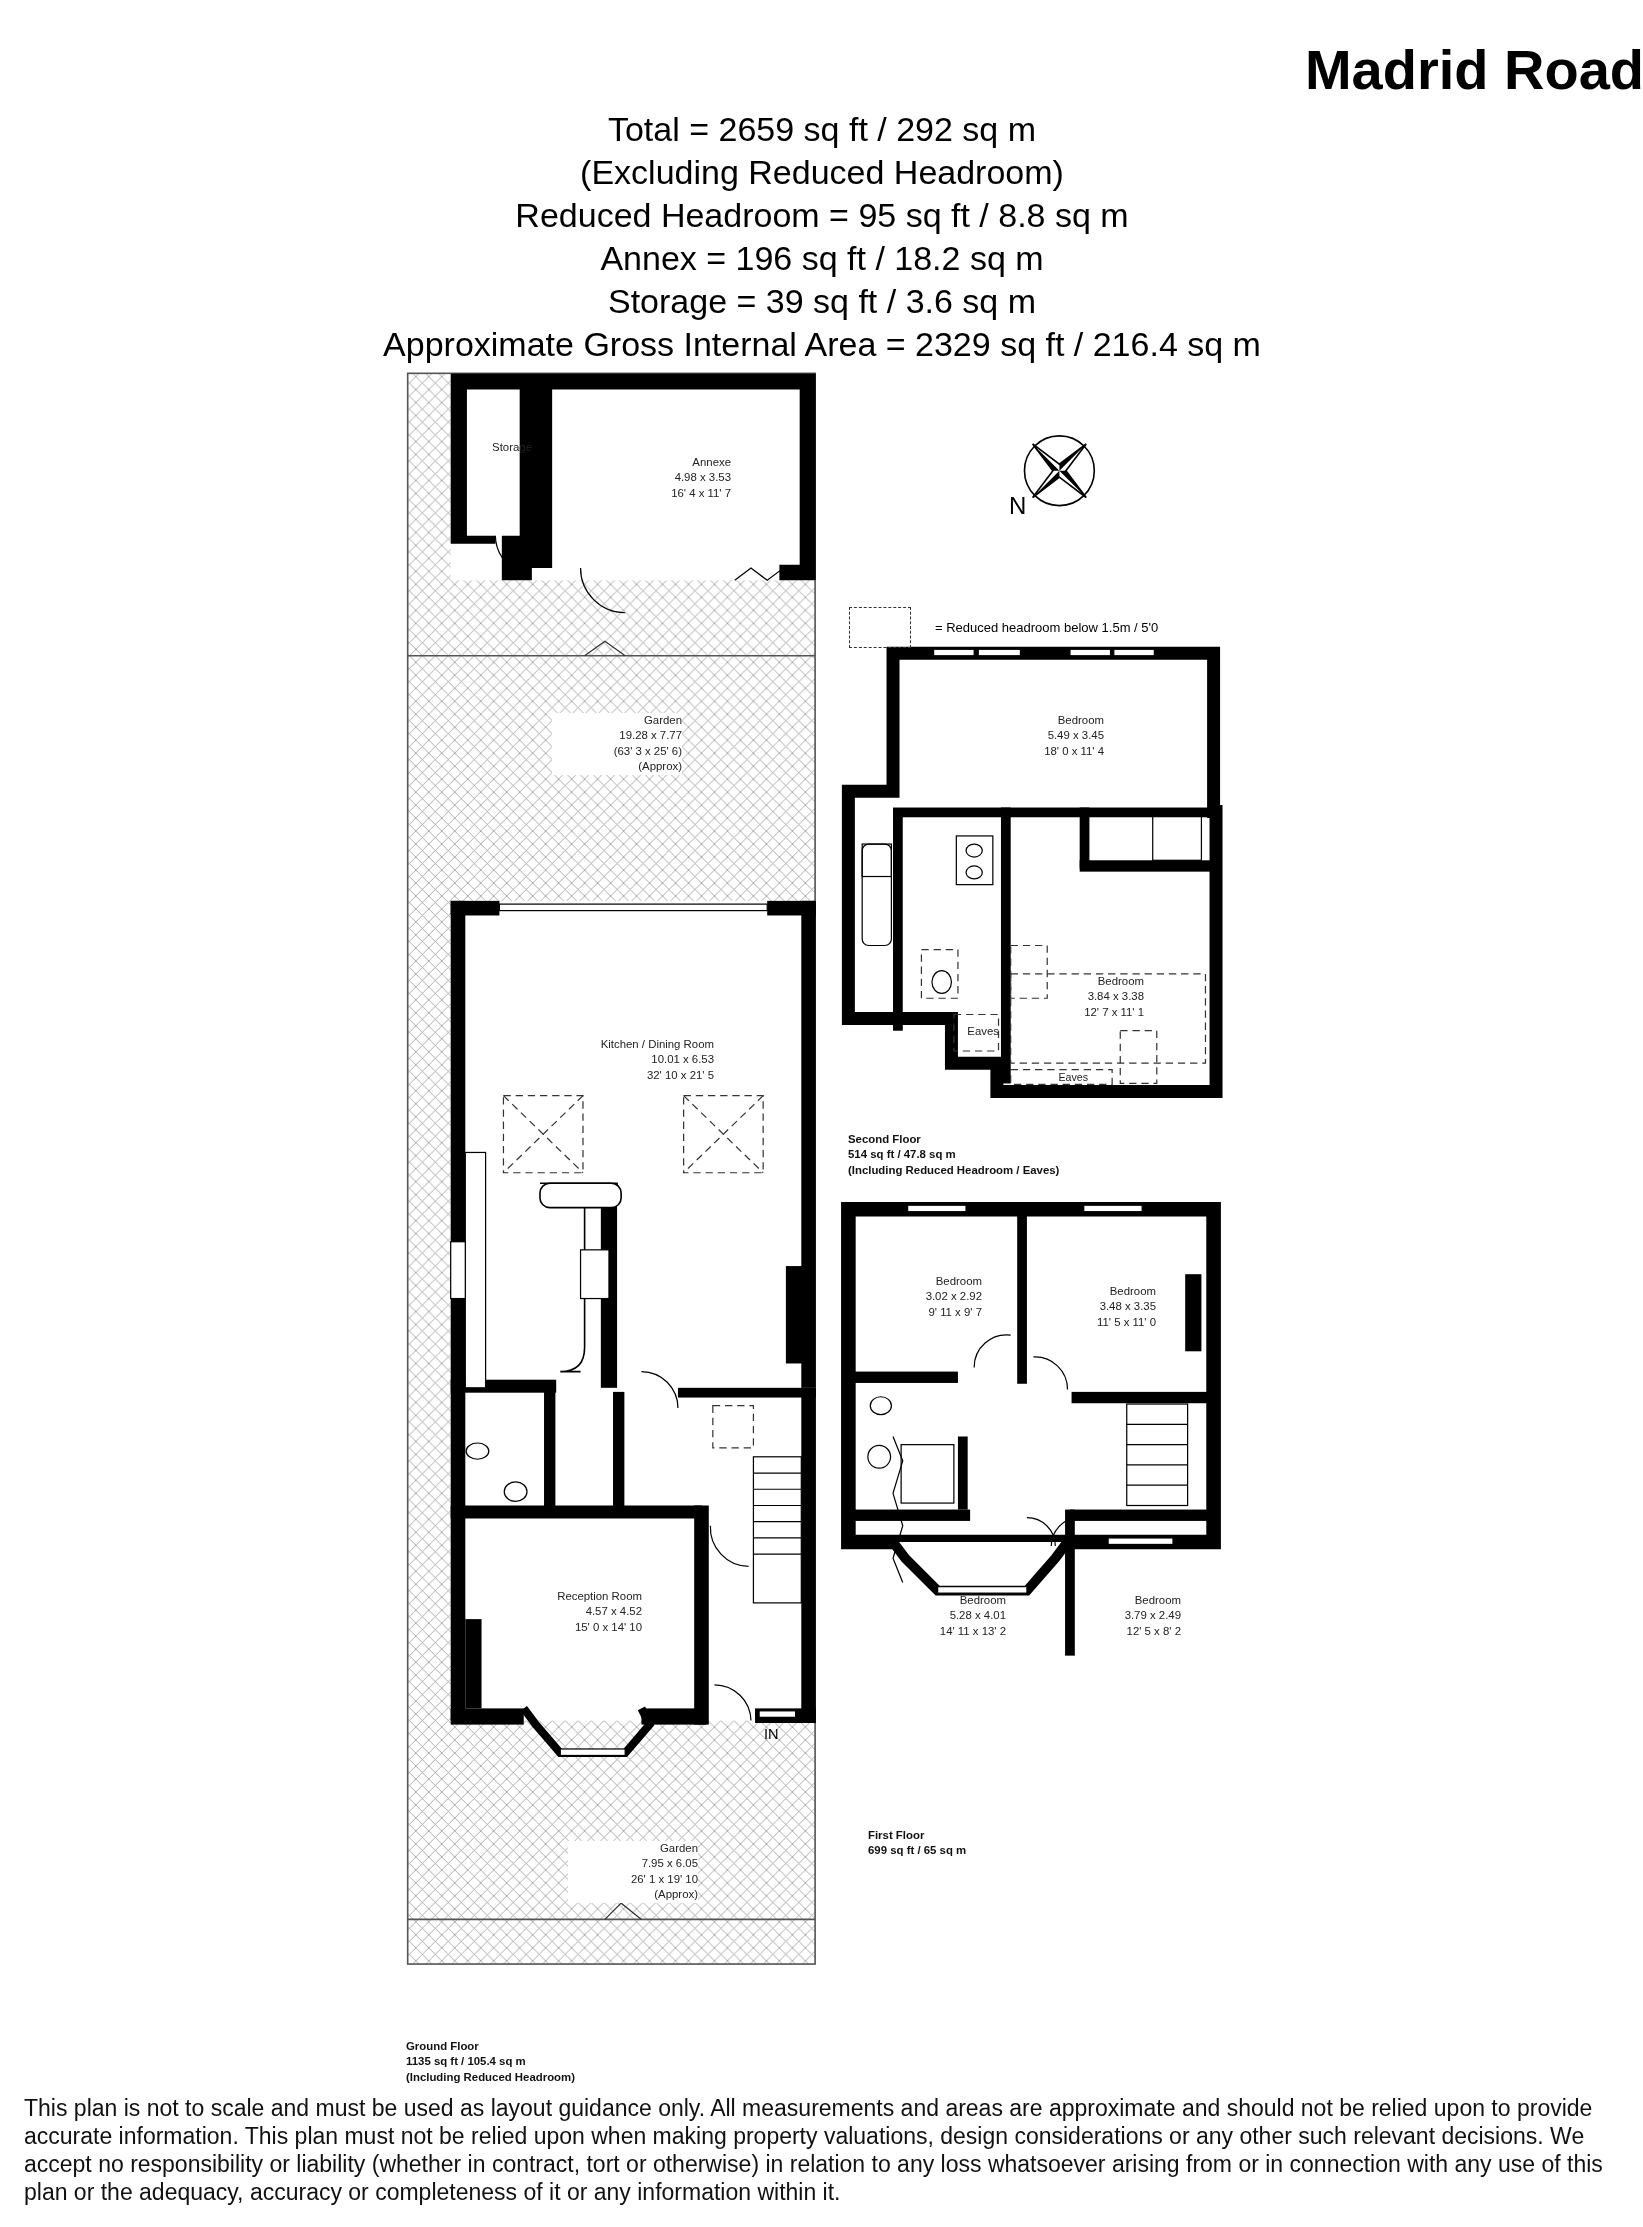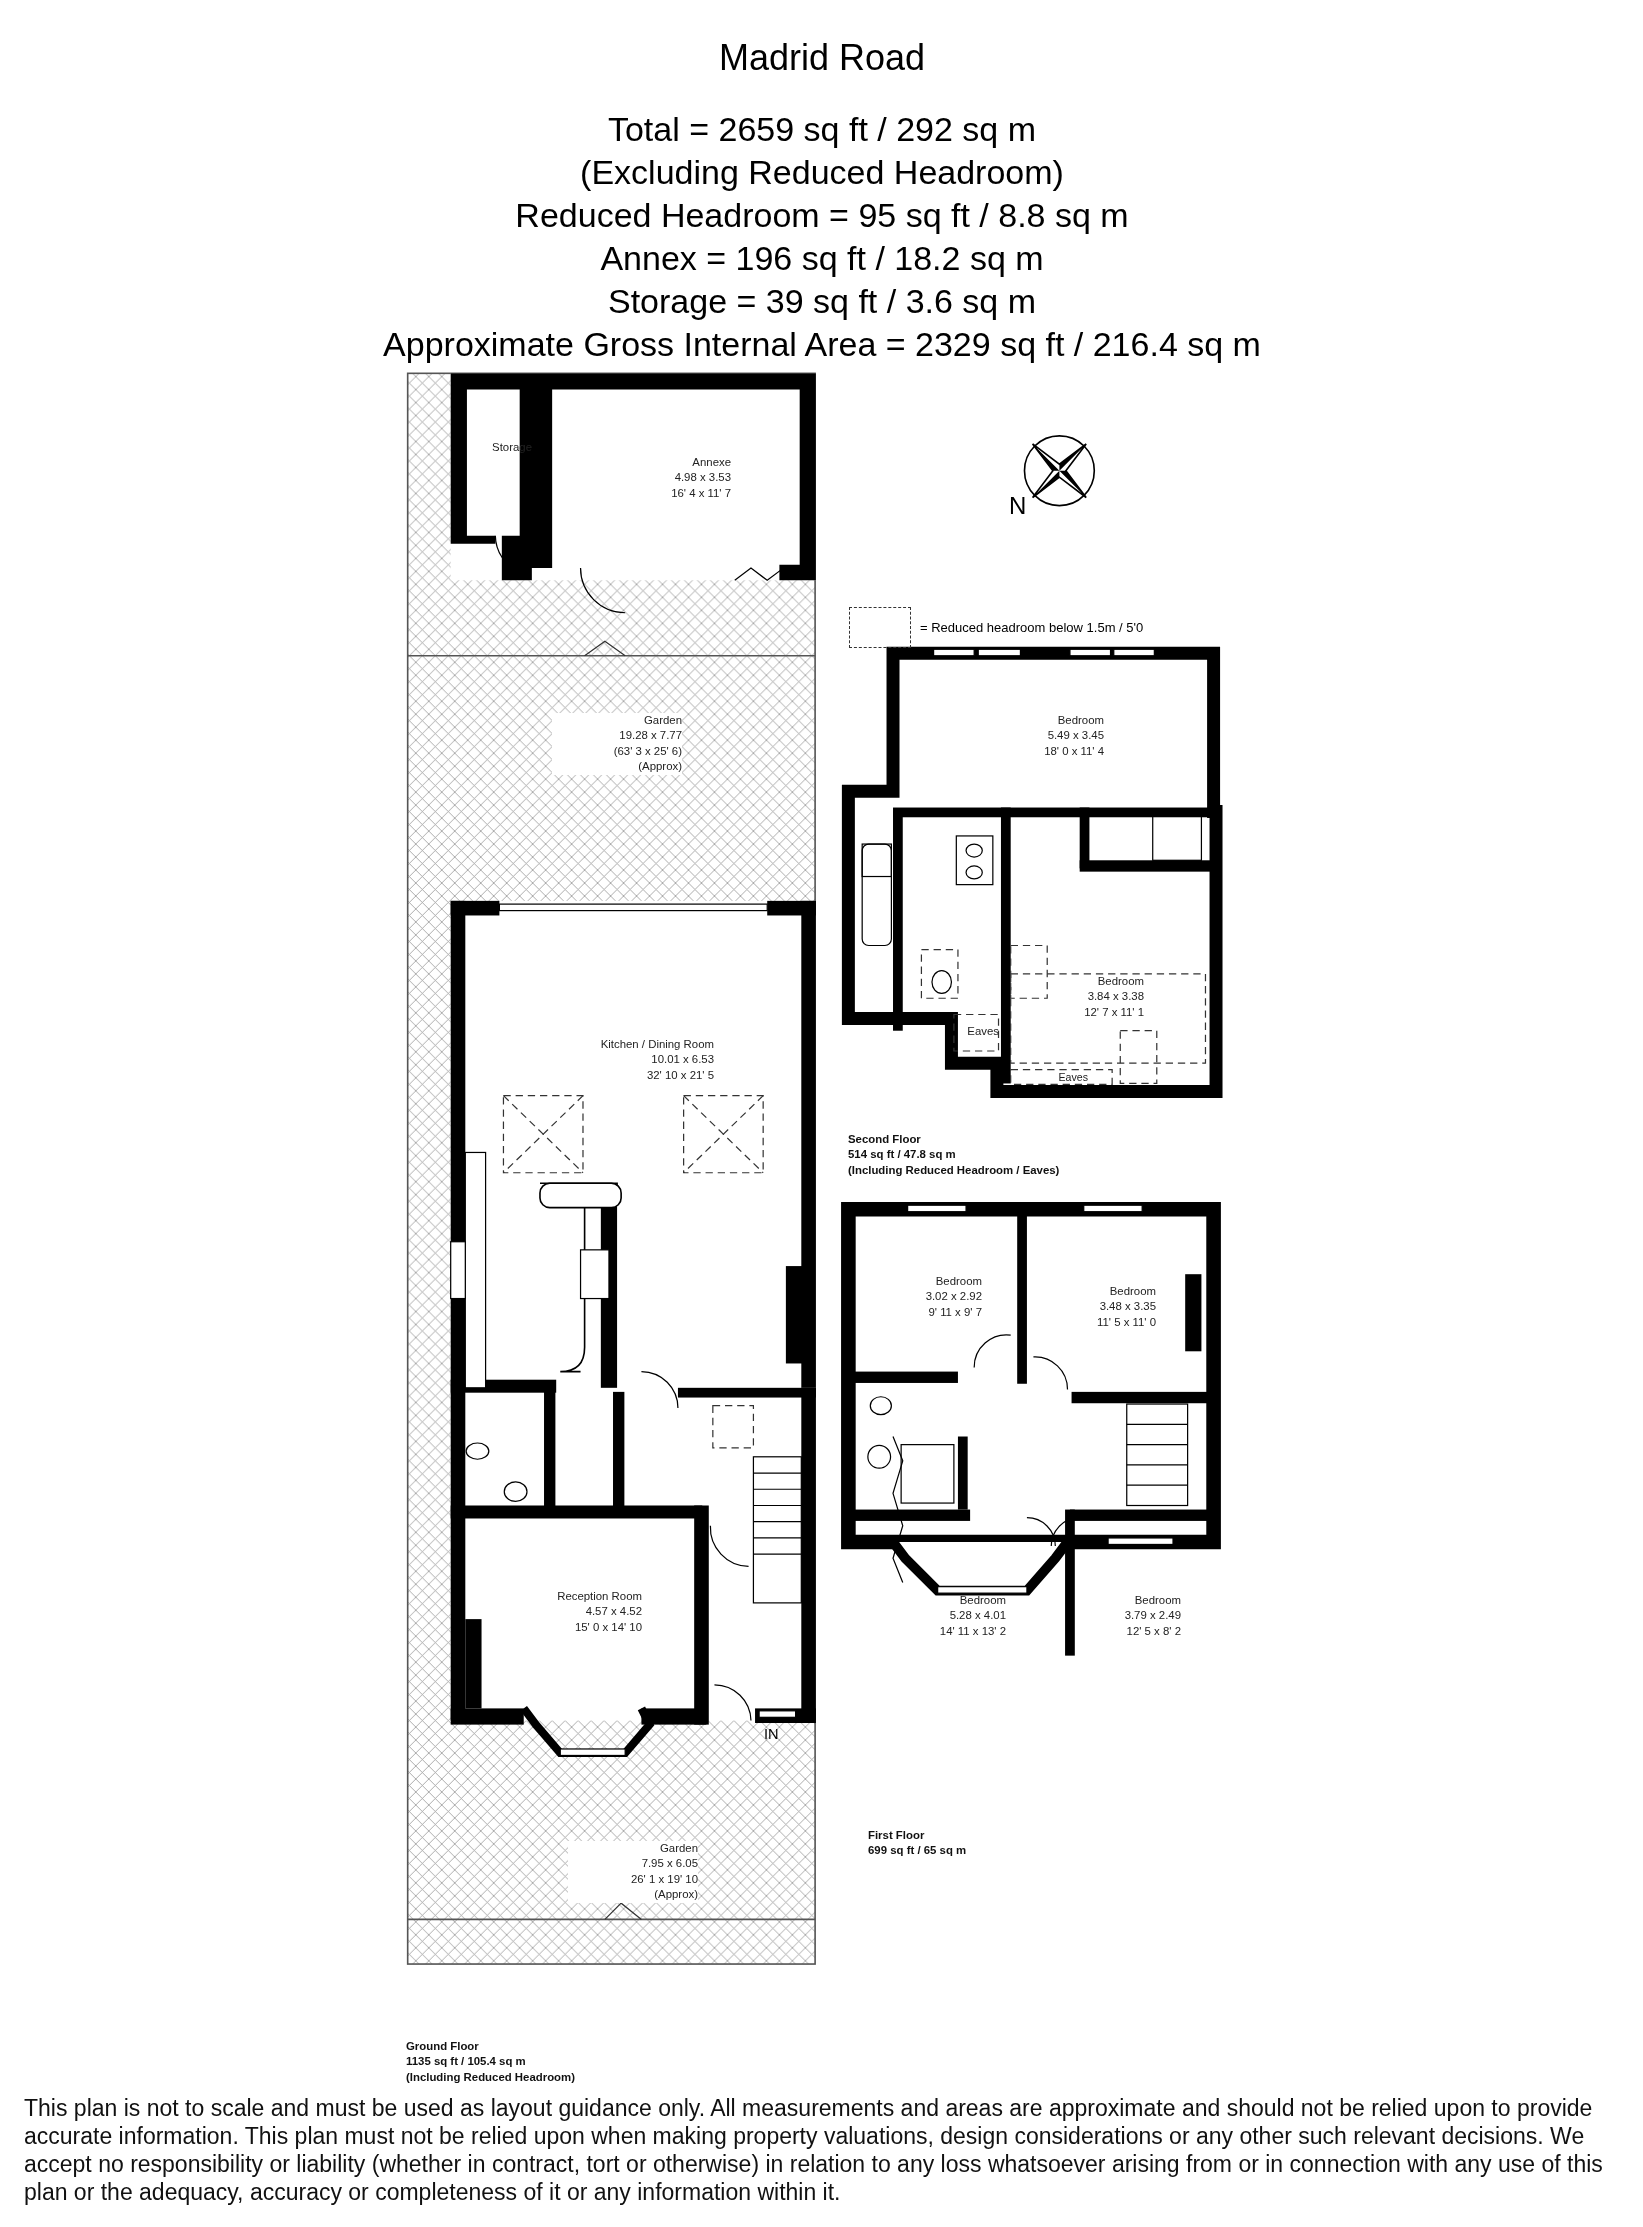--- a/index.html
+++ b/index.html
@@ -1,25 +1,25 @@
 <!DOCTYPE html>
 <html style="font-size:13px"><head>
 <meta charset="utf-8">
 <style>
   html,body{margin:0;padding:0;background:#fff;}
   body{width:1644px;height:2227px;position:relative;overflow:hidden;font-family:"Liberation Sans",sans-serif;color:#000;}
   .hdr{position:absolute;left:0;width:1644px;text-align:center;}
-  .title{top:37px;font-size:36px;font-weight:normal;}
+  .title{top:37px;font-size:56px;font-weight:bold;text-align:right;}
   .stat{font-size:34px;line-height:43px;margin-top:12px;}
   .lbl{position:absolute;text-align:right;font-size:11.4px;line-height:15.4px;color:#222;}
   .lbl span{display:block;}
   .caption{position:absolute;font-size:11.4px;font-weight:bold;line-height:15.4px;color:#111;margin-top:36px;}
   .caption span{display:block;}
   .disclaimer{position:absolute;left:24px;width:1595px;top:2094px;font-size:23px;line-height:28px;color:#111;}
-  .legend{position:absolute;left:849px;top:607px;font-size:13px;display:flex;align-items:center;gap:9px;}
+  .legend{position:absolute;left:849px;top:607px;font-size:13px;display:flex;align-items:center;gap:24px;}
   .legend .box{width:62px;height:41px;border:1.6px dashed #333;box-sizing:border-box;}
   svg{position:absolute;left:0;top:0;}
   .in-lbl{position:absolute;font-size:14.6px;left:764px;top:1726px;}
   .north{position:absolute;left:1009px;top:492px;font-size:24px;}
 </style>
 </head>
 <body>
 
 <div class="hdr title">Madrid Road</div>
 <div class="hdr stat" style="top:96px">Total = 2659 sq ft / 292 sq m</div>

